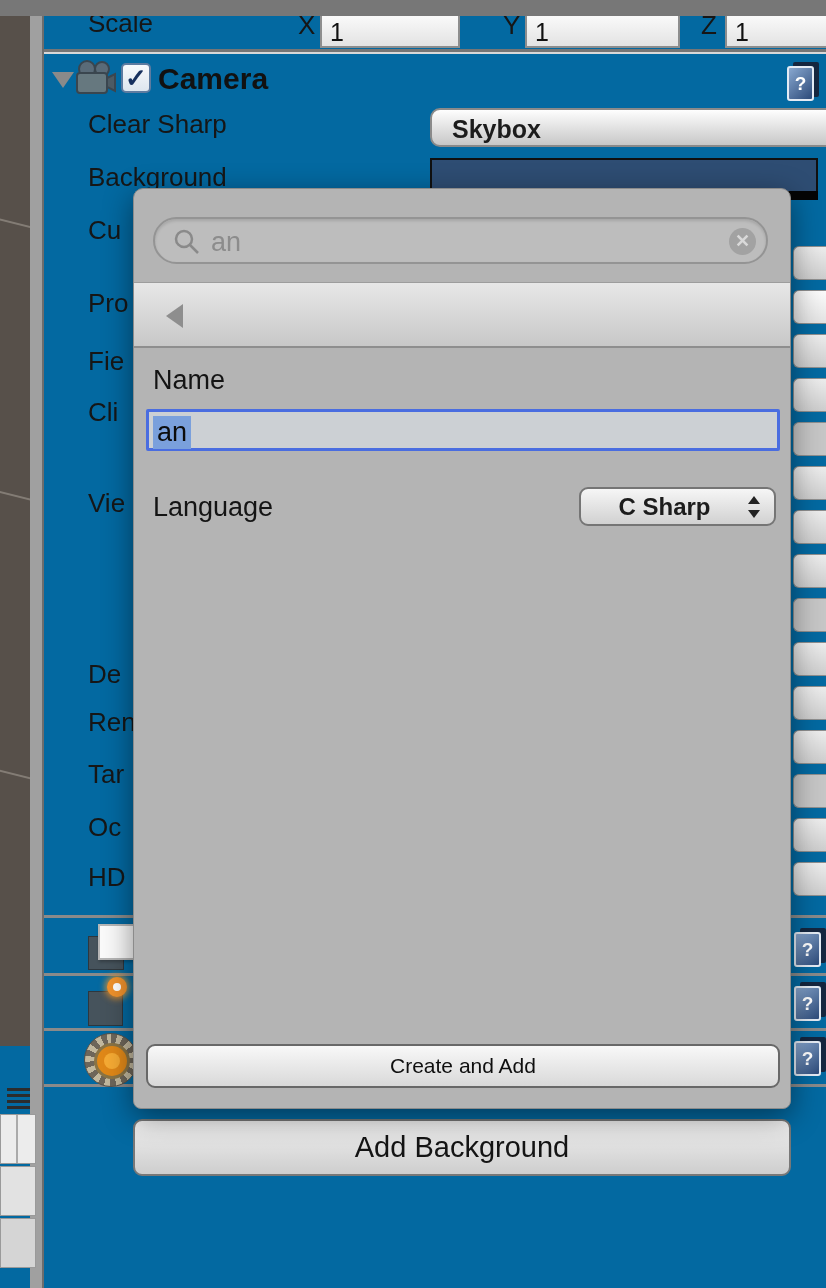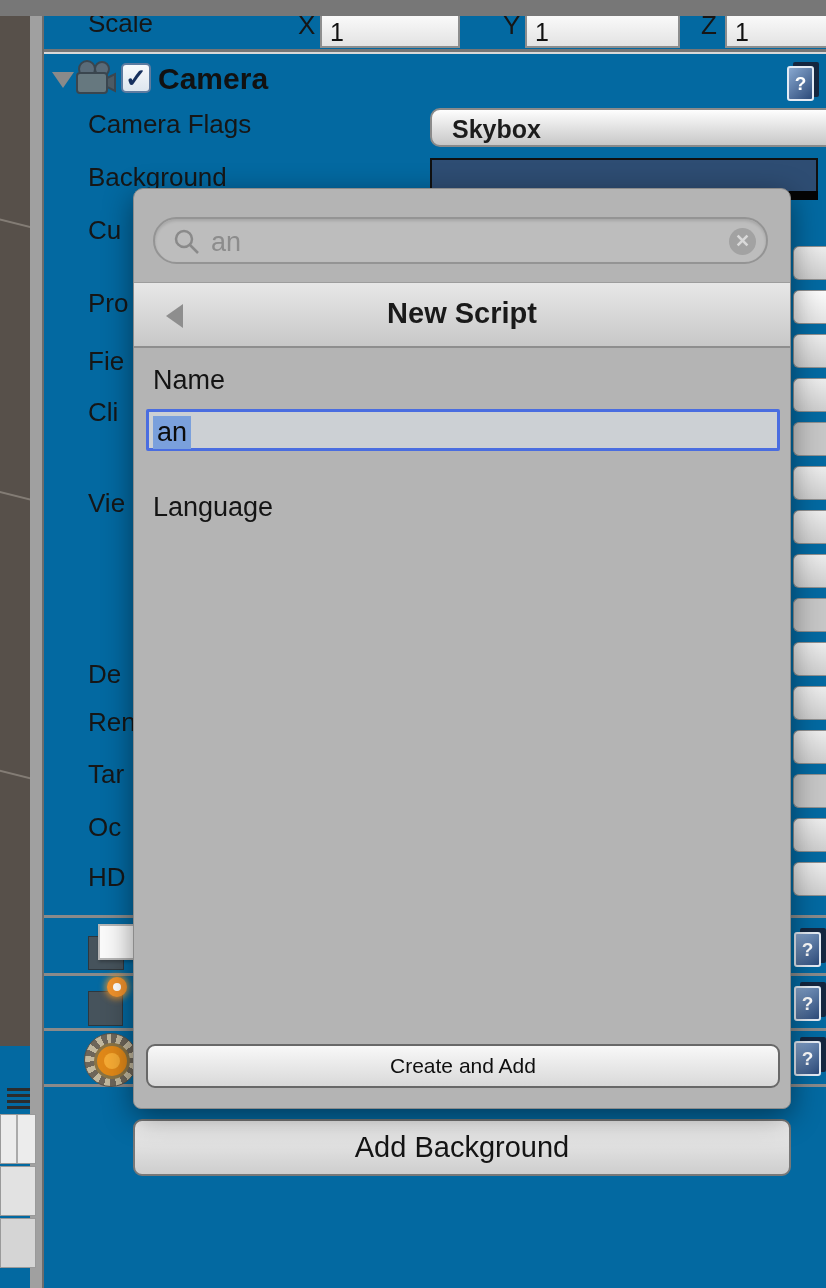--- a/index.html
+++ b/index.html
@@ -107,21 +107,21 @@
       <path d="M33 18 L41 14 L41 31 L33 27 Z" fill="#4c5a63" stroke="#3a464f" stroke-width="2"></path>
     </svg>
   </div>
   <div class="checkbox">✓</div>
   <div class="camera-title">Camera</div>
   <div class="book" style="left:787px;top:46px;">
     <div class="book-back"></div>
     <div class="book-front">?</div>
   </div>
 
-  <div class="field-label" style="left:88px;top:93px;">Camera Flags</div>
+  <div class="field-label" style="left:88px;top:93px;">Clear Sharp</div>
   <div class="dropdown-skybox">Skybox</div>
   <div class="field-label" style="left:88px;top:146px;">Background</div>
   <div class="color-swatch">
       <div class="alpha"></div>
     </div>
 
   <div class="trunc-label" style="top:199px;">Cu</div>
   <div class="trunc-label" style="top:272px;">Pro</div>
   <div class="trunc-label" style="top:330px;">Fie</div>
   <div class="trunc-label" style="top:381px;">Cli</div>
@@ -202,26 +202,32 @@
           <circle cx="11" cy="11" r="8" fill="none" stroke="#8a8a8a" stroke-width="2.5"></circle>
           <line x1="17" y1="17" x2="25" y2="25" stroke="#8a8a8a" stroke-width="2.5"></line>
         </svg>
       </div>
       <div class="search-text">an</div>
       <div class="clear-btn">✕</div>
     </div>
 
     <div class="popup-header">
       <div class="back-arrow"></div>
-      <div class="popup-title">New Script</div>
     </div>
 
     <div class="name-label">Name</div>
     <div class="name-input">
       <span class="name-selection">an</span>
     </div>
 
     <div class="language-label">Language</div>
+    <div class="lang-dropdown">
+      <span>C Sharp</span>
+      <div class="stepper">
+        <div class="up"></div>
+        <div class="down"></div>
+      </div>
+    </div>
 
     <div class="create-btn">Create and Add</div>
   </div>
 
 </div>
 
 </body></html>

